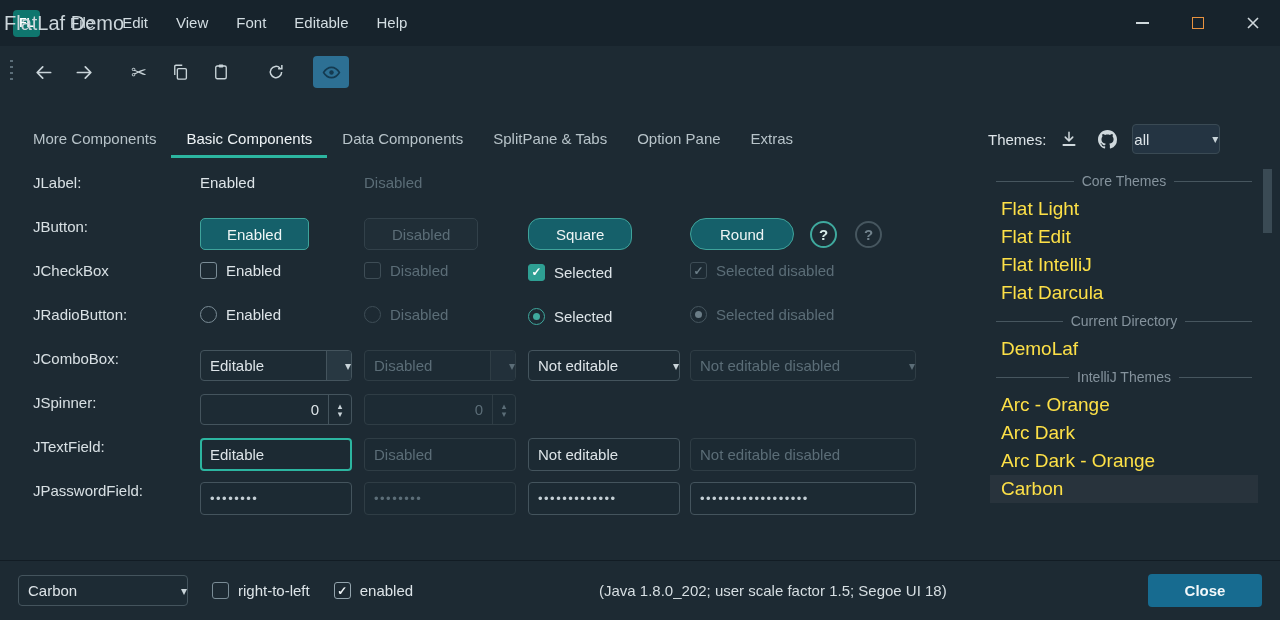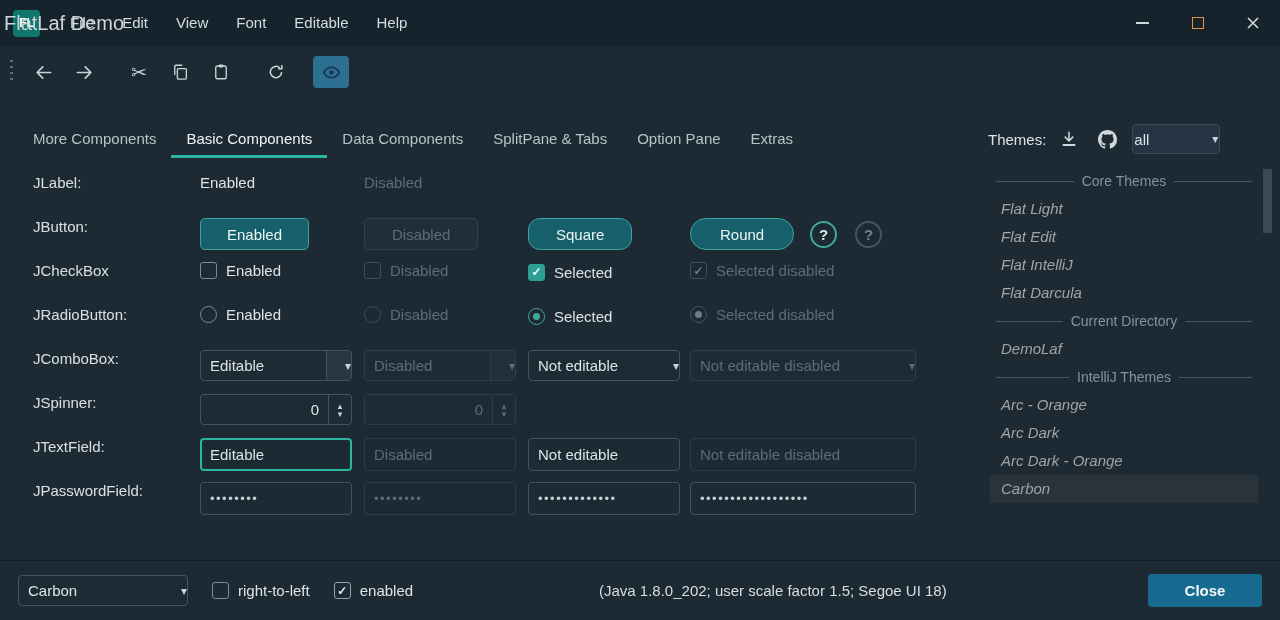--- a/index.html
+++ b/index.html
@@ -105,21 +105,21 @@
   .tf{width:152px;height:33px;border:1px solid var(--border);border-radius:4px;background:#1c2a33;
       display:flex;align-items:center;padding:0 9px;font-size:15px;color:#dde4e8;}
   .tf.focused{border:2px solid var(--accent);padding:0 8px;}
   .tf.dis{border-color:var(--border-dim);color:var(--text-dim);}
   .tf.wide{width:226px;}
   .pw{letter-spacing:1.5px;font-size:13px;color:#c3ced4;}
   .pw.dis{color:var(--text-dim);}
 
   
   .themes-list{position:absolute;left:990px;top:167px;width:268px;height:366px;}
-  .theme-item{height:28px;line-height:28px;padding-left:11px;font-size:15px;color:#a3a3a3;font-style:italic;}
+  .theme-item{height:28px;line-height:28px;padding-left:11px;font-size:19px;color:#fde047;}
   .theme-item.selected{background:#28333c;}
   .theme-separator{height:28px;display:flex;align-items:center;color:#85939d;font-size:14px;padding:0 6px;}
   .sep-line{flex:1;height:1px;background:#47565f;}
   .sep-label{padding:0 8px;white-space:nowrap;}
   .scrollbar{position:absolute;right:-14px;top:0;width:9px;height:366px;}
   .scroll-thumb{position:absolute;top:2px;left:0;width:9px;height:64px;background:#3a4a54;}
 
   
   .statusbar{position:absolute;left:0;right:0;bottom:0;height:60px;border-top:1px solid #121c24;
              display:flex;align-items:center;padding:0 18px;}

